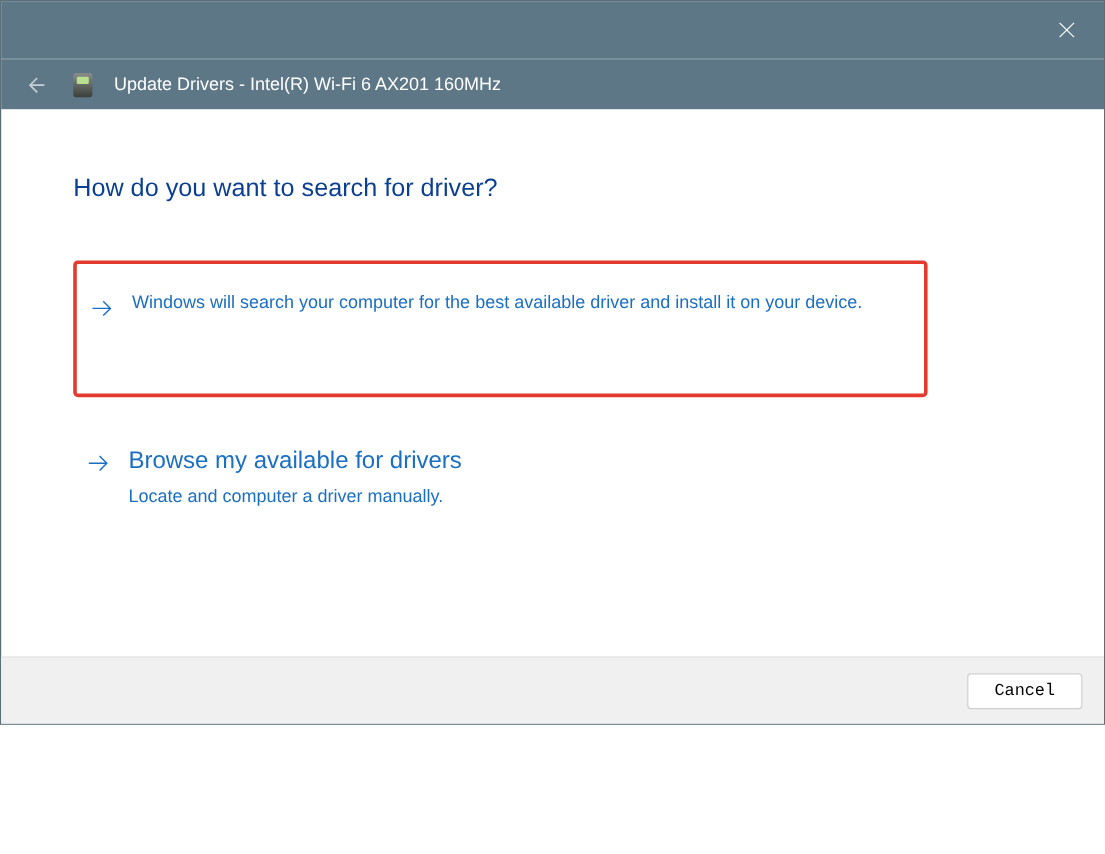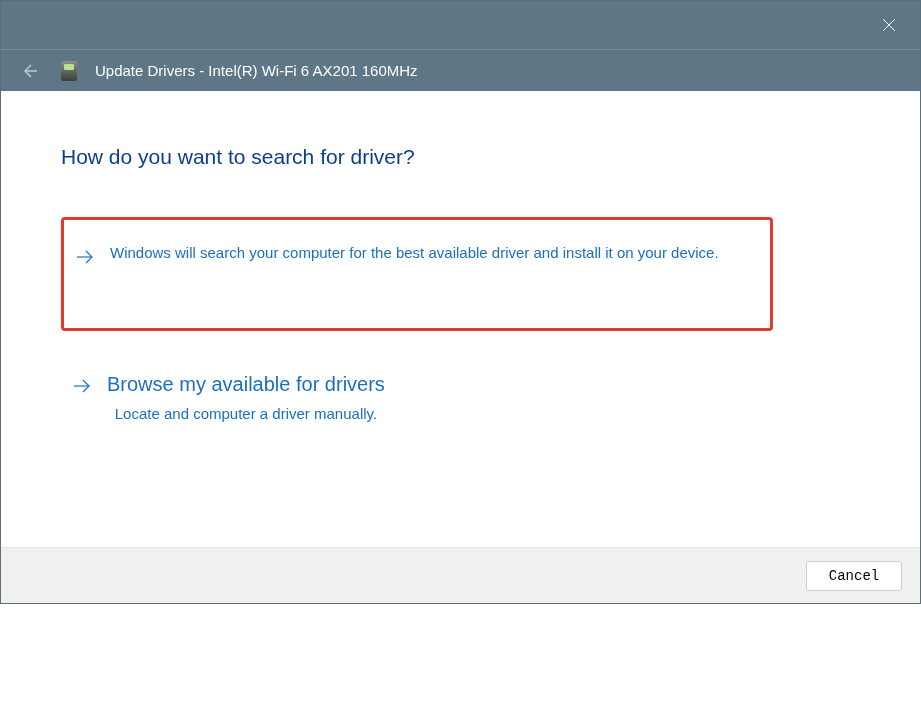--- a/index.html
+++ b/index.html
@@ -119,21 +119,20 @@
       font-size: 20px;
       font-weight: 400;
       line-height: 1.3;
       margin-bottom: 6px;
     }
     .option-desc {
       color: #1b6fc2;
       font-size: 15px;
       font-weight: 400;
       line-height: 1.5;
-      text-align: center;
     }
     .footer {
       height: 56px;
       background: #f0f0f0;
       border-top: 1px solid #e4e4e4;
       display: flex;
       align-items: center;
       justify-content: flex-end;
       padding: 0 18px;
     }

